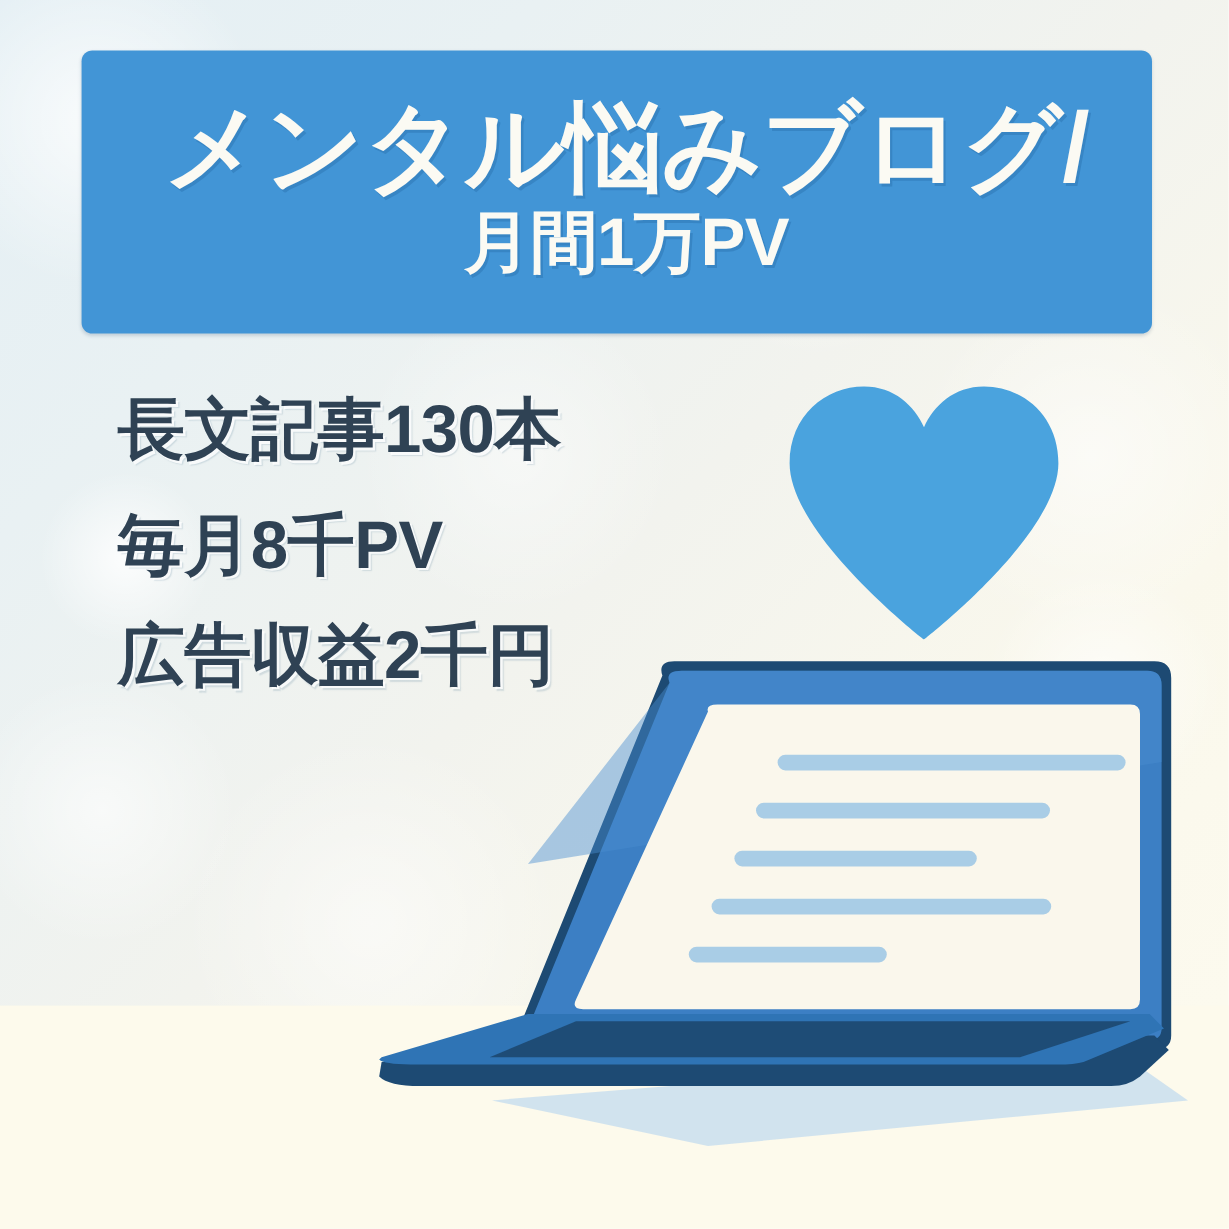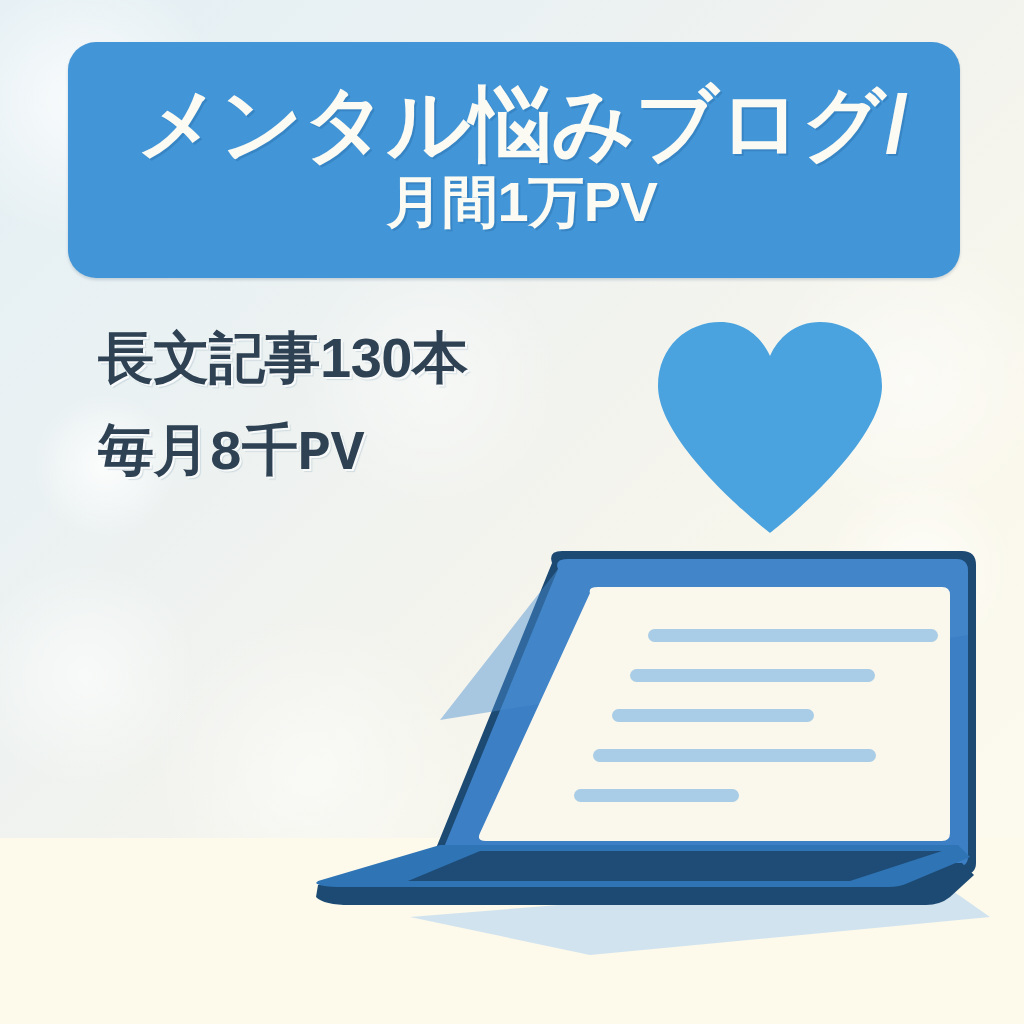--- a/index.html
+++ b/index.html
@@ -26,21 +26,21 @@
 
   
   #floor{
     position:absolute;left:0;top:838px;width:1024px;height:186px;
     background:#fdfaec;
   }
 
   
   #banner{
     position:absolute;left:68px;top:42px;width:892px;height:236px;
-    background:#4295d6;border-radius:28px;
+    background:#4295d6;border-radius:9px;
     box-shadow:0 2px 3px rgba(20,60,100,.18);
     display:flex;flex-direction:column;align-items:center;justify-content:center;
     box-sizing:border-box;padding:6px 18px 14px 34px;
   }
   .banner-line{
     color:#fbfaf3;font-weight:700;line-height:1.02;white-space:nowrap;
     text-shadow:2px 2px 0 rgba(30,95,155,.30);
     letter-spacing:-.5px;
   }
   #banner-line-1{font-size:82px;}
@@ -49,21 +49,21 @@
   
   #bullets{
     position:absolute;left:98px;top:330px;width:470px;
   }
   .bullet{
     color:#2f4254;font-weight:700;font-size:56px;line-height:1.0;
     white-space:nowrap;letter-spacing:-.5px;
     text-shadow:2px 2px 0 rgba(255,255,255,.85), 3px 3px 1px rgba(120,150,170,.25);
   }
   #bullet-0{margin-bottom:40px;}
-  #bullet-1{margin-bottom:36px;font-family:Liberation Mono, monospace;}
+  #bullet-1{margin-bottom:36px;}
 
   
   #heart{position:absolute;left:650px;top:318px;width:240px;height:215px;}
 
   
   #laptop{position:absolute;left:290px;top:545px;width:700px;height:430px;}
 </style>
 </head>
 <body>
 
@@ -81,20 +81,21 @@
   <div id="floor"></div>
 
   <div id="banner">
     <div class="banner-line" id="banner-line-1">メンタル悩みブログ/</div>
     <div class="banner-line" id="banner-line-2">月間1万PV</div>
   </div>
 
   <div id="bullets">
     <div class="bullet" id="bullet-0">長文記事130本</div>
     <div class="bullet" id="bullet-1">毎月8千PV</div>
+    <div class="bullet" id="bullet-2">広告収益2千円</div>
   </div>
 
   <svg id="heart" viewBox="0 0 240 215">
     <path d="M120 215 C120 215 8 128 8 68 C8 28 38 4 70 4 C95 4 112 20 120 38 C128 20 145 4 170 4 C202 4 232 28 232 68 C232 128 120 215 120 215 Z" fill="#4aa3de"></path>
   </svg>
 
   <svg id="laptop" viewBox="0 0 700 430">
 
     <path d="M120 372 L640 330 L700 372 L300 410 Z" fill="#cfe2ee" opacity="0.95"></path>
 

